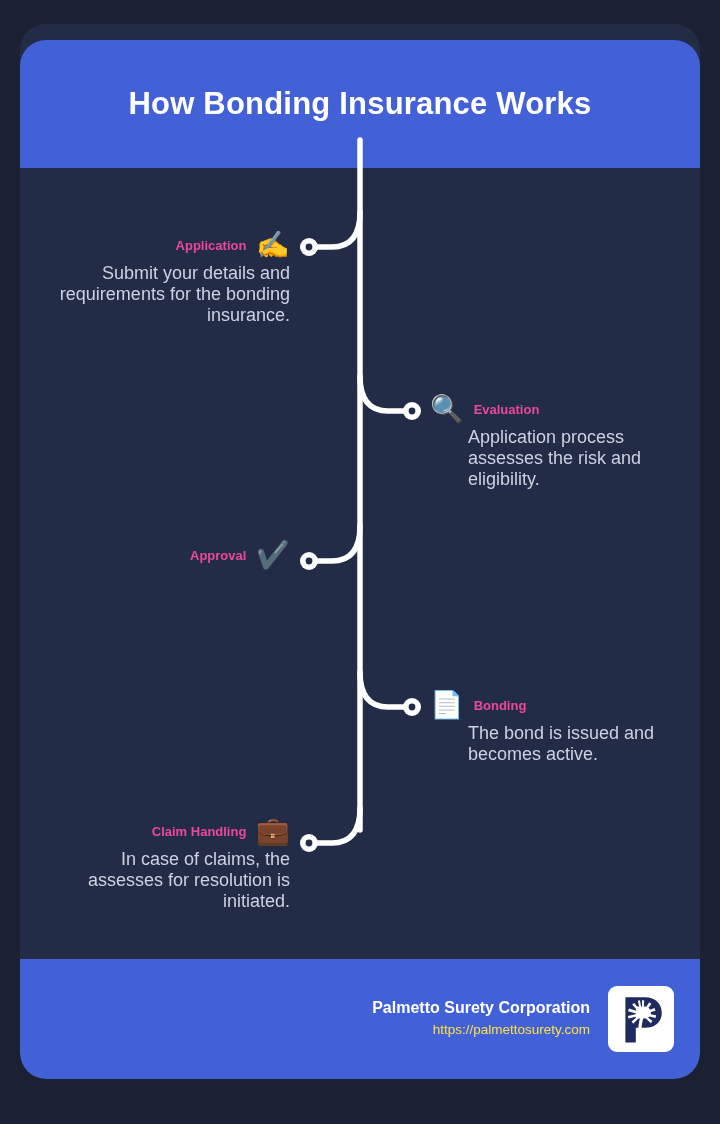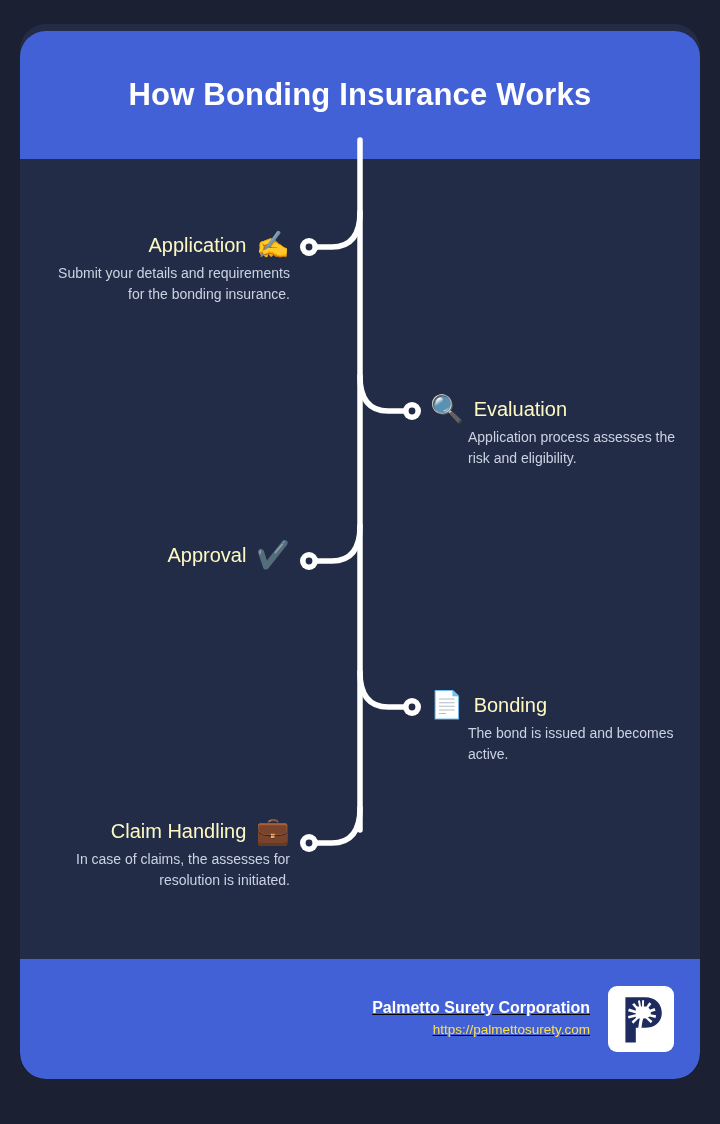--- a/index.html
+++ b/index.html
@@ -28,21 +28,21 @@
     height: 1055px;
     background: #222c47;
     border-radius: 26px;
     overflow: hidden;
   }
 
   
   .header-band {
     position: absolute;
     left: 0;
-    top: 7px;
+    top: 16px;
     width: 680px;
     height: 128px;
     background: #4361d6;
     border-radius: 26px 26px 0 0;
     display: flex;
     align-items: center;
     justify-content: center;
   }
   .header-title {
     color: #ffffff;
@@ -60,21 +60,21 @@
     width: 680px;
     height: 120px;
     background: #4361d6;
     border-radius: 0 0 26px 26px;
     display: flex;
     align-items: center;
     justify-content: flex-end;
     padding-right: 26px;
     gap: 18px;
   }
-  .footer-text { text-align: right; text-decoration: underline; }
+  .footer-text { text-align: right; }
   .footer-company {
     color: #ffffff;
     font-size: 16px;
     font-weight: bold;
     line-height: 22px;
   }
   .footer-url {
     color: #fde047;
     font-size: 13.5px;
     line-height: 22px;
@@ -104,32 +104,32 @@
   .step {
     position: absolute;
   }
   .step-head {
     display: flex;
     align-items: center;
     gap: 10px;
     margin-bottom: 4px;
   }
   .step-title {
-    color: #fef9c3;
-    font-size: 20px;
-    font-weight: normal;
+    color: #ec4899;
+    font-size: 13px;
+    font-weight: bold;
     white-space: nowrap;
   }
   .step-icon {
     font-size: 27px;
     line-height: 1;
   }
   .step-desc {
     color: #ccd2e2;
-    font-size: 14px;
+    font-size: 18px;
     line-height: 21px;
   }
 
   
   .step.left { text-align: right; }
   .step.left .step-head { justify-content: flex-end; }
 
   
   .step.right { text-align: left; }
   .step.right .step-head { justify-content: flex-start; }

